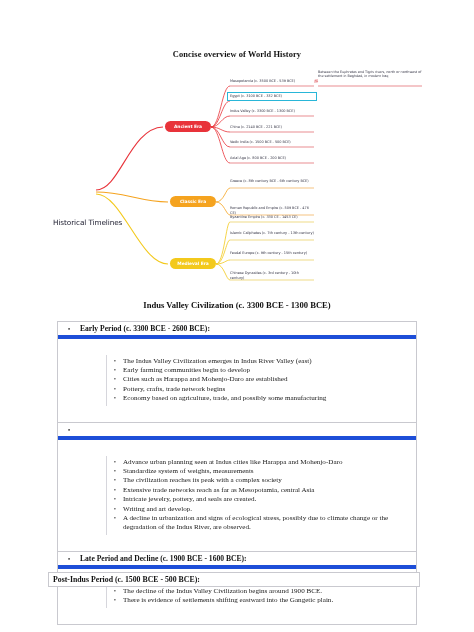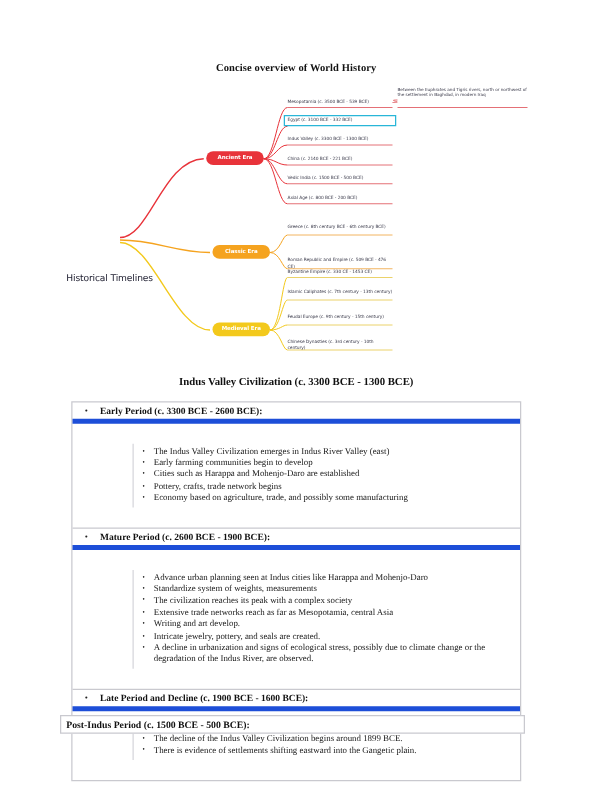--- a/index.html
+++ b/index.html
@@ -292,63 +292,62 @@
       <div class="sub-item">
         <span class="bullet">•</span>
         <span class="text">Economy based on agriculture, trade, and possibly some manufacturing</span>
       </div>
     </div>
   </div>
 
   <div class="group">
     <div class="group-head">
       <span class="bullet">•</span>
-      <span class="label">Mature Period (c. 2600 BCE - 1900 BCE):</span>
     </div>
     <div class="sub-list">
       <div class="sub-item">
         <span class="bullet">•</span>
         <span class="text">Advance urban planning seen at Indus cities like Harappa and Mohenjo-Daro</span>
       </div>
       <div class="sub-item">
         <span class="bullet">•</span>
         <span class="text">Standardize system of weights, measurements</span>
       </div>
       <div class="sub-item">
         <span class="bullet">•</span>
         <span class="text">The civilization reaches its peak with a complex society</span>
       </div>
       <div class="sub-item">
         <span class="bullet">•</span>
         <span class="text">Extensive trade networks reach as far as Mesopotamia, central Asia</span>
       </div>
       <div class="sub-item">
         <span class="bullet">•</span>
+        <span class="text">Intricate jewelry, pottery, and seals are created.</span>
+      </div>
+      <div class="sub-item">
+        <span class="bullet">•</span>
         <span class="text">Writing and art develop.</span>
-      </div>
-      <div class="sub-item">
-        <span class="bullet">•</span>
-        <span class="text">Intricate jewelry, pottery, and seals are created.</span>
       </div>
       <div class="sub-item">
         <span class="bullet">•</span>
         <span class="text">A decline in urbanization and signs of ecological stress, possibly due to climate change or the degradation of the Indus River, are observed.</span>
       </div>
     </div>
   </div>
 
   <div class="group">
     <div class="group-head">
       <span class="bullet">•</span>
       <span class="label">Late Period and Decline (c. 1900 BCE - 1600 BCE):</span>
     </div>
     <div class="sub-list">
       <div class="sub-item">
         <span class="bullet">•</span>
-        <span class="text">The decline of the Indus Valley Civilization begins around 1899 BCE.</span>
+        <span class="text">The decline of the Indus Valley Civilization begins around 1900 BCE.</span>
       </div>
       <div class="sub-item">
         <span class="bullet">•</span>
         <span class="text">There is evidence of settlements shifting eastward into the Gangetic plain.</span>
       </div>
     </div>
   </div>
 
 </div>
 

